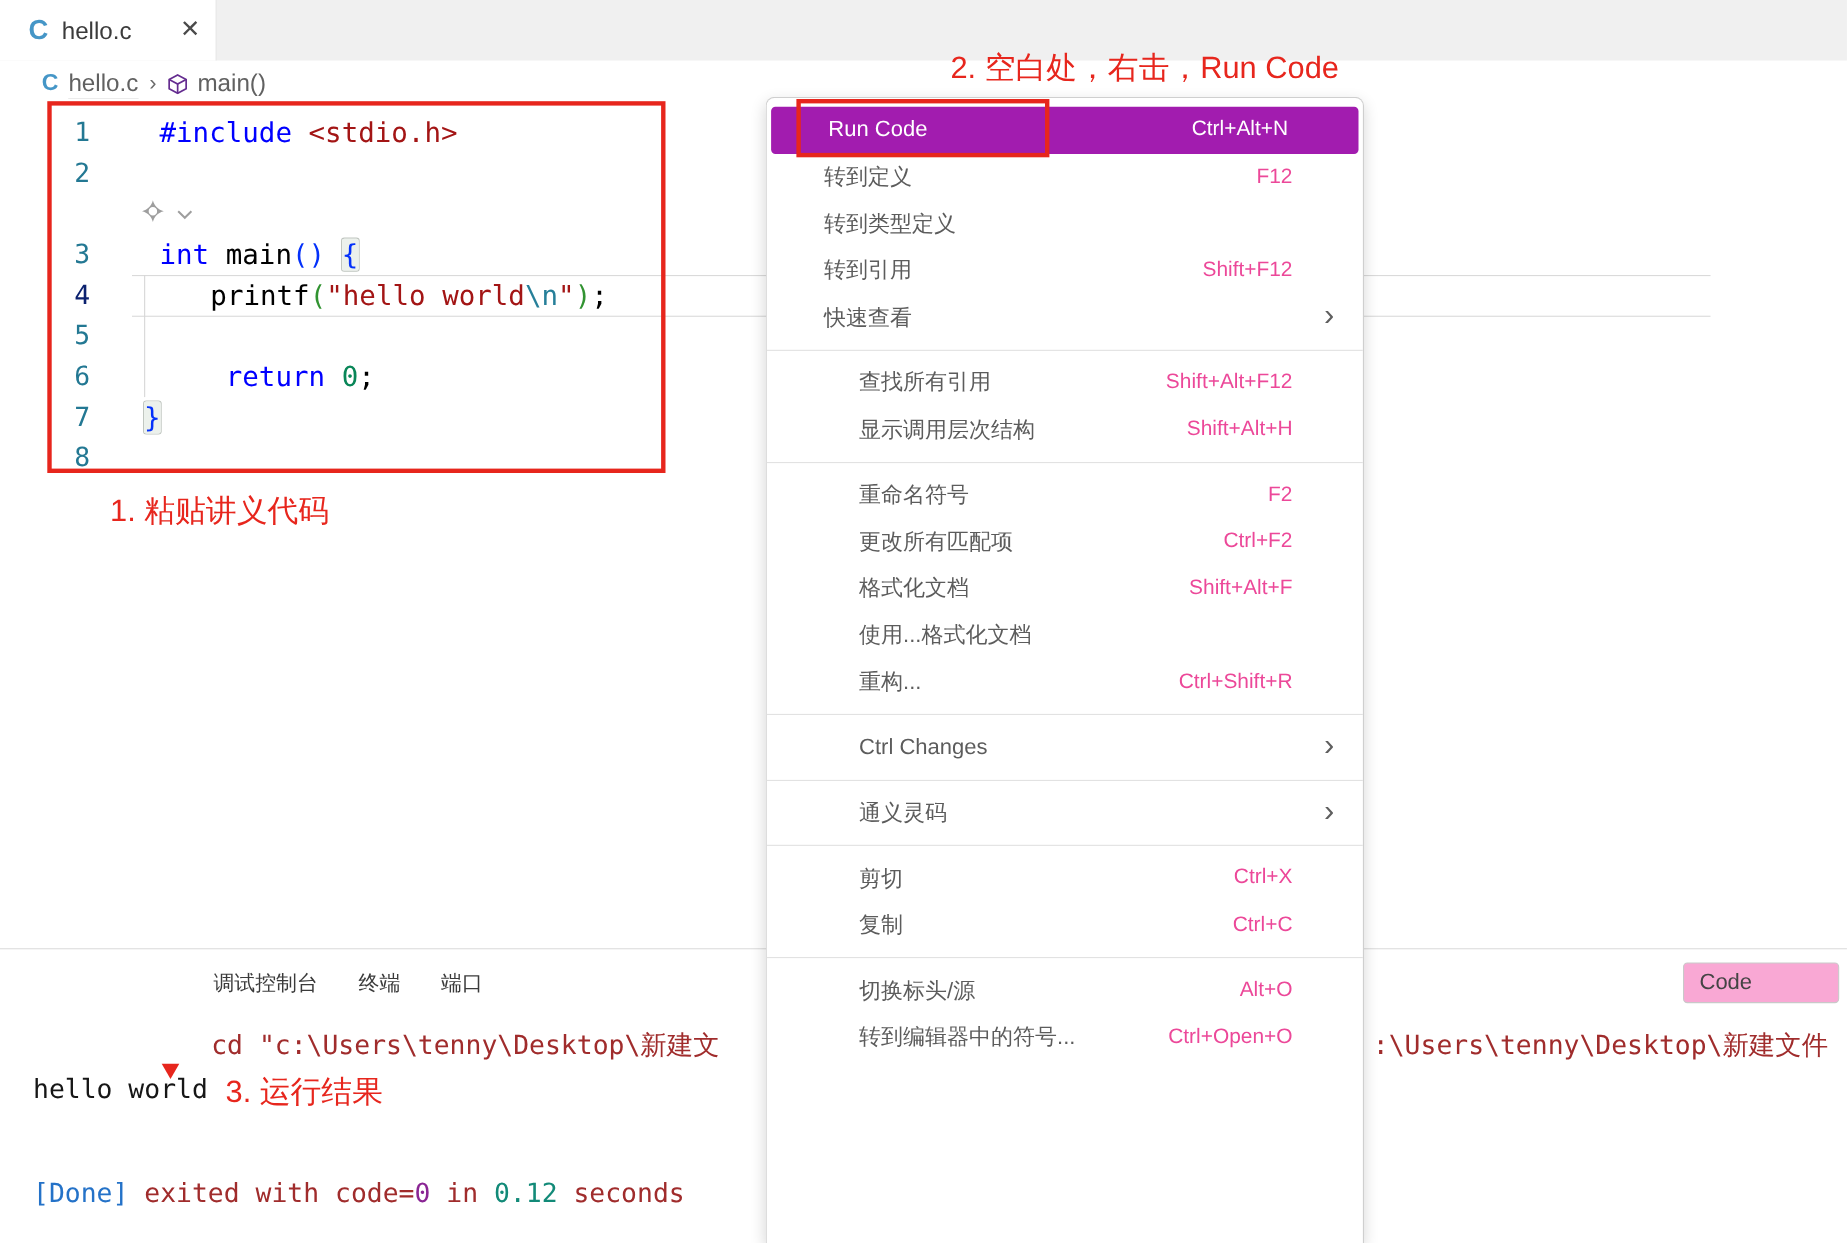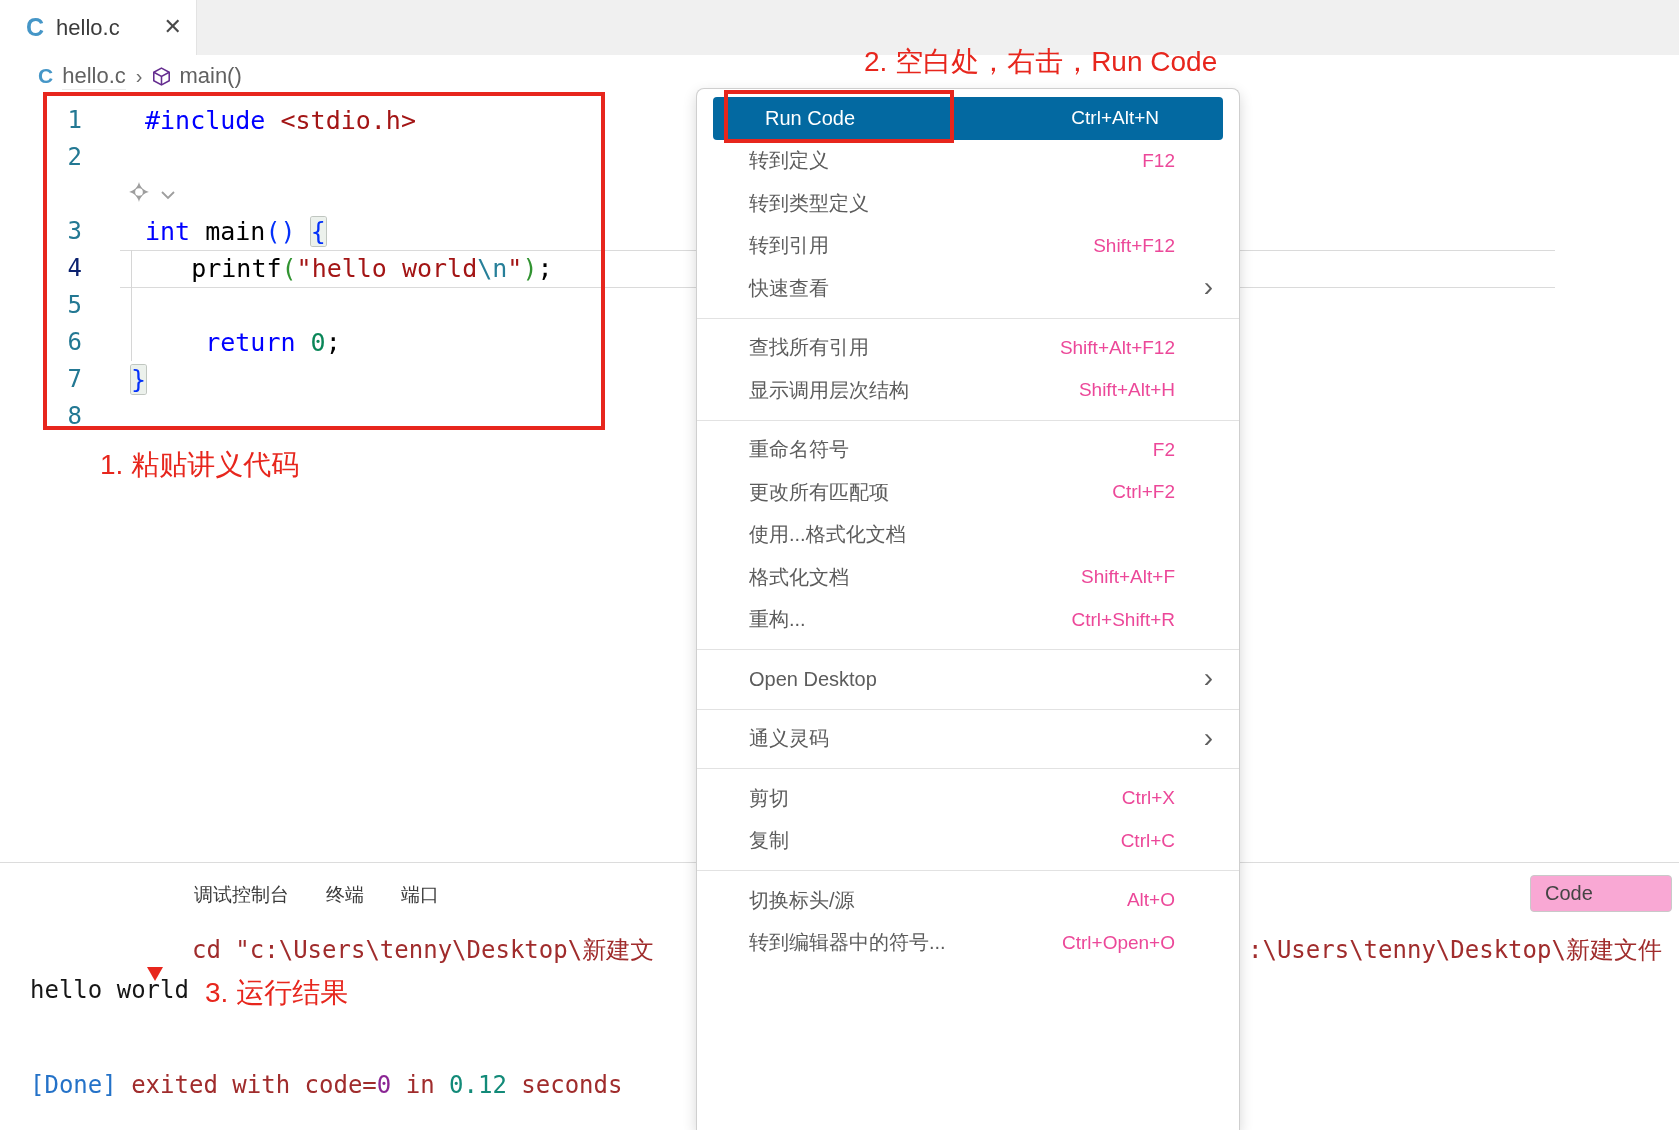--- a/index.html
+++ b/index.html
@@ -59,27 +59,27 @@
   #note3 { left:205px; top:974px; }
   #note3-triangle { position:absolute; left:147px; top:967px; width:0; height:0; z-index:31;
                     border-left:8px solid transparent; border-right:8px solid transparent;
                     border-top:14px solid #e7261d; }
 
   
   #context-menu { position:absolute; left:696px; top:88px; width:544px; height:1042px;
                   background:#ffffff; border:1px solid #cfcfcf; border-bottom:none;
                   border-radius:8px 8px 0 0; box-shadow:0 5px 14px rgba(0,0,0,.16);
                   z-index:20; padding-top:8px; overflow:hidden; }
-  .menu-section + .menu-section { border-top:1px solid #e2e2e2; margin-top:8px; padding-top:8px; }
+  .menu-section + .menu-section { border-top:1px solid #e2e2e2; margin-top:8px; padding-top:8px;padding-left:32px; }
   .menu-item { position:relative; height:42.5px; display:flex; align-items:center;
                padding:0 24px 0 52px; font-size:20px; color:#5c5c5c; cursor:default; }
   .menu-item .shortcut { margin-left:auto; padding-right:40px; font-size:19px; color:#ec4899; }
   .menu-item .chevron { position:absolute; right:26px; top:50%; transform:translateY(-54%);
                         font-size:28px; color:#5f5f5f; }
-  .menu-item.selected { background:#0369a1; color:#ffffff; margin:0 16px; border-radius:4px; }
+  .menu-item.selected { background:#a21caf; color:#ffffff; margin:0 4px; border-radius:4px; }
   .menu-item.selected .shortcut { color:#ffffff; }
 
   
   #panel-divider { position:absolute; left:0; top:862px; width:1679px; height:0;
                    border-top:1px solid #dcdcdc; z-index:3; }
   #panel-tabs { position:absolute; left:194px; top:882px; display:flex; gap:37px;
                 font-size:19px; color:#3b3b3b; z-index:3; }
   #panel-tabs .ptab { line-height:26px; }
   #output-selector { position:absolute; left:1530px; top:875px; width:142px; height:37px;
                      background:#f9a8d4; border:1px solid #c9c9c9; border-radius:4px;
@@ -179,34 +179,34 @@
     <div class="menu-section">
       <div class="menu-item">
         <span class="label">重命名符号</span>
         <span class="shortcut">F2</span>
       </div>
       <div class="menu-item">
         <span class="label">更改所有匹配项</span>
         <span class="shortcut">Ctrl+F2</span>
       </div>
       <div class="menu-item">
-        <span class="label">使用...格式化文档</span>
-      </div>
-      <div class="menu-item">
         <span class="label">格式化文档</span>
         <span class="shortcut">Shift+Alt+F</span>
       </div>
       <div class="menu-item">
+        <span class="label">使用...格式化文档</span>
+      </div>
+      <div class="menu-item">
         <span class="label">重构...</span>
         <span class="shortcut">Ctrl+Shift+R</span>
       </div>
     </div>
     <div class="menu-section">
       <div class="menu-item">
-        <span class="label">Open Desktop</span>
+        <span class="label">Ctrl Changes</span>
         <span class="chevron">›</span>
       </div>
     </div>
     <div class="menu-section">
       <div class="menu-item">
         <span class="label">通义灵码</span>
         <span class="chevron">›</span>
       </div>
     </div>
     <div class="menu-section">

